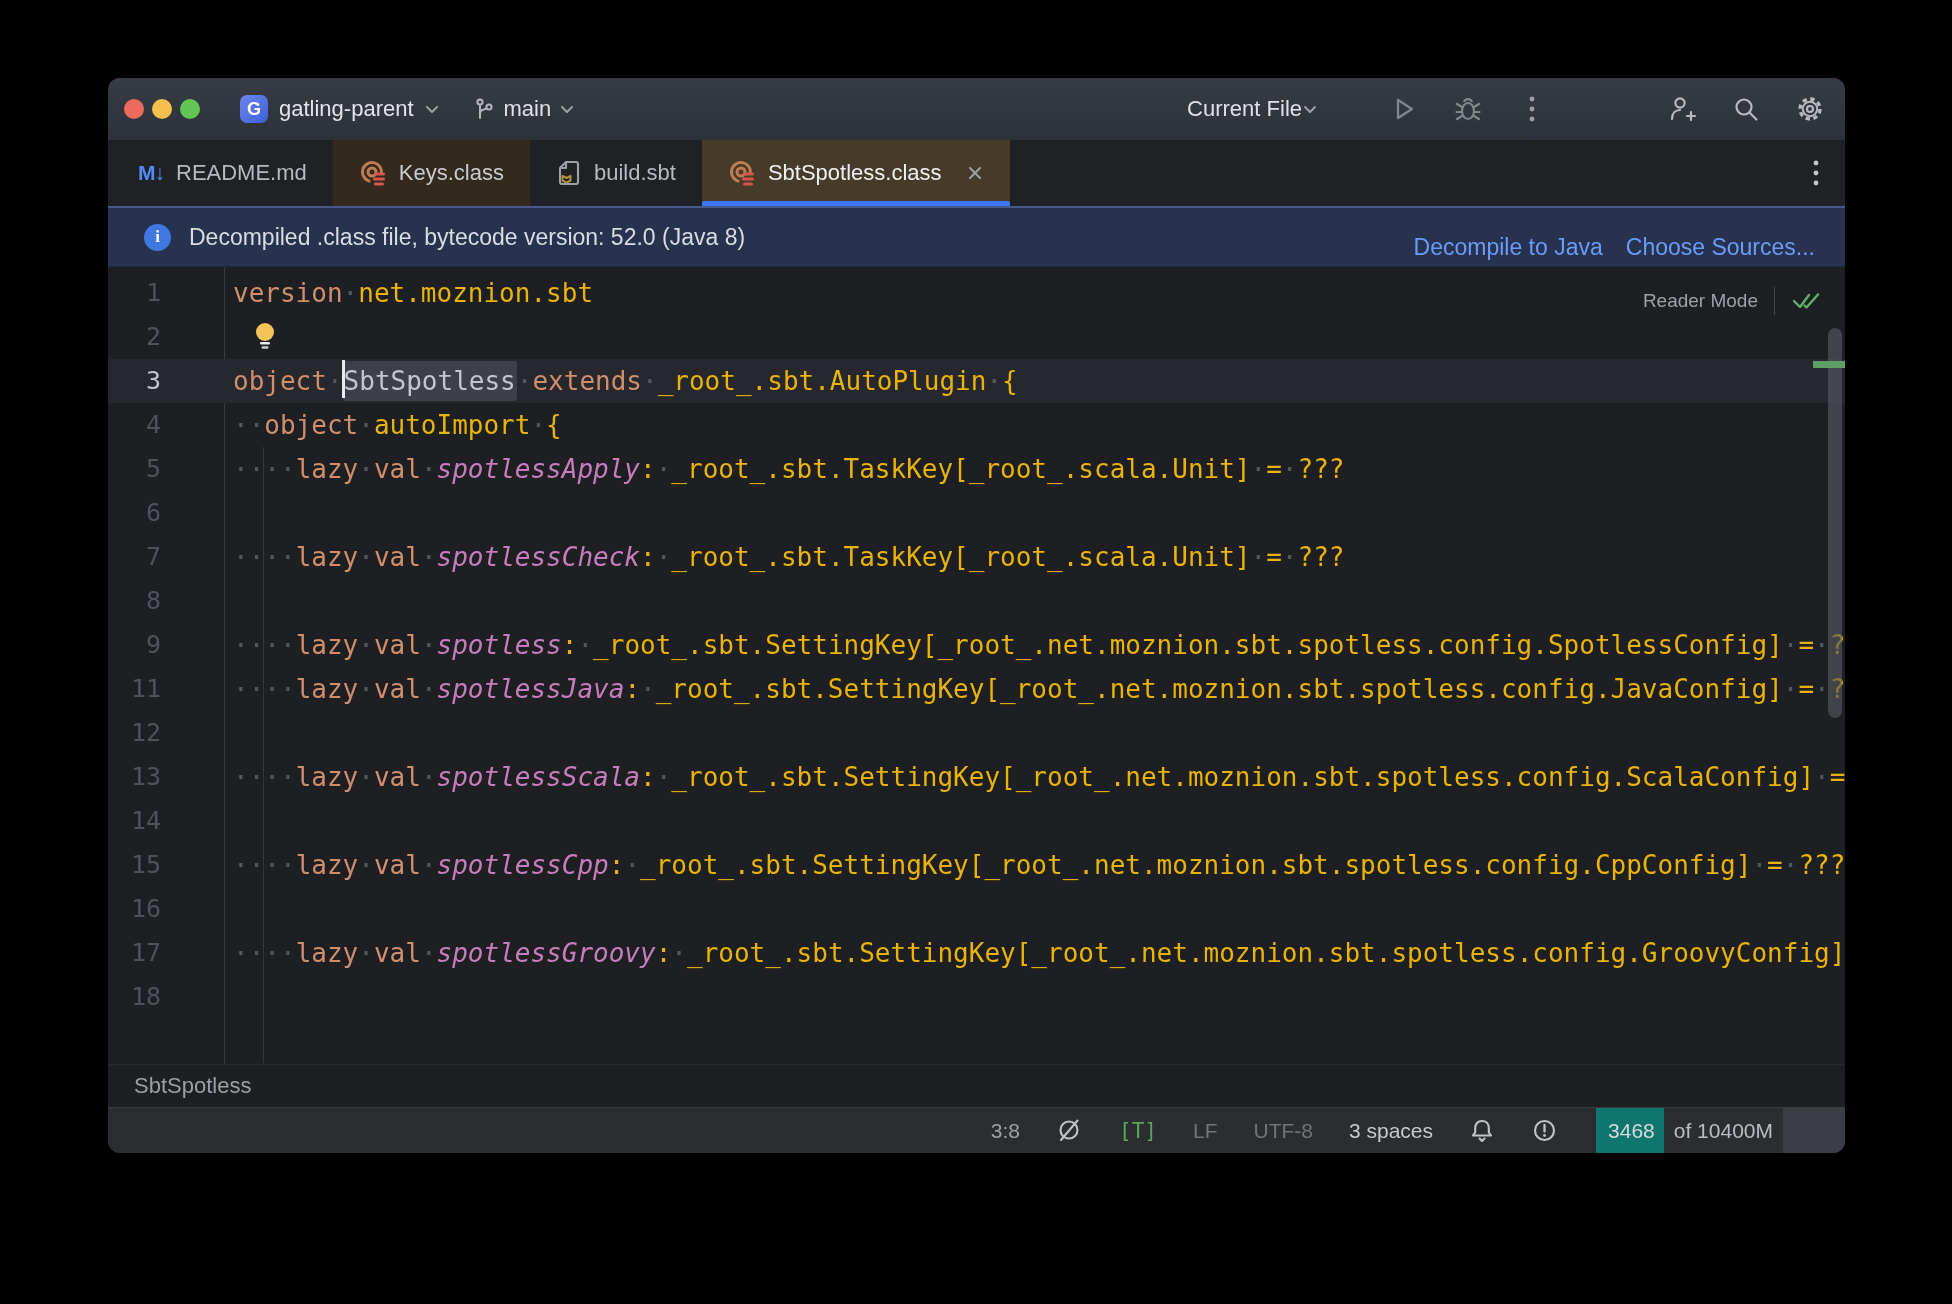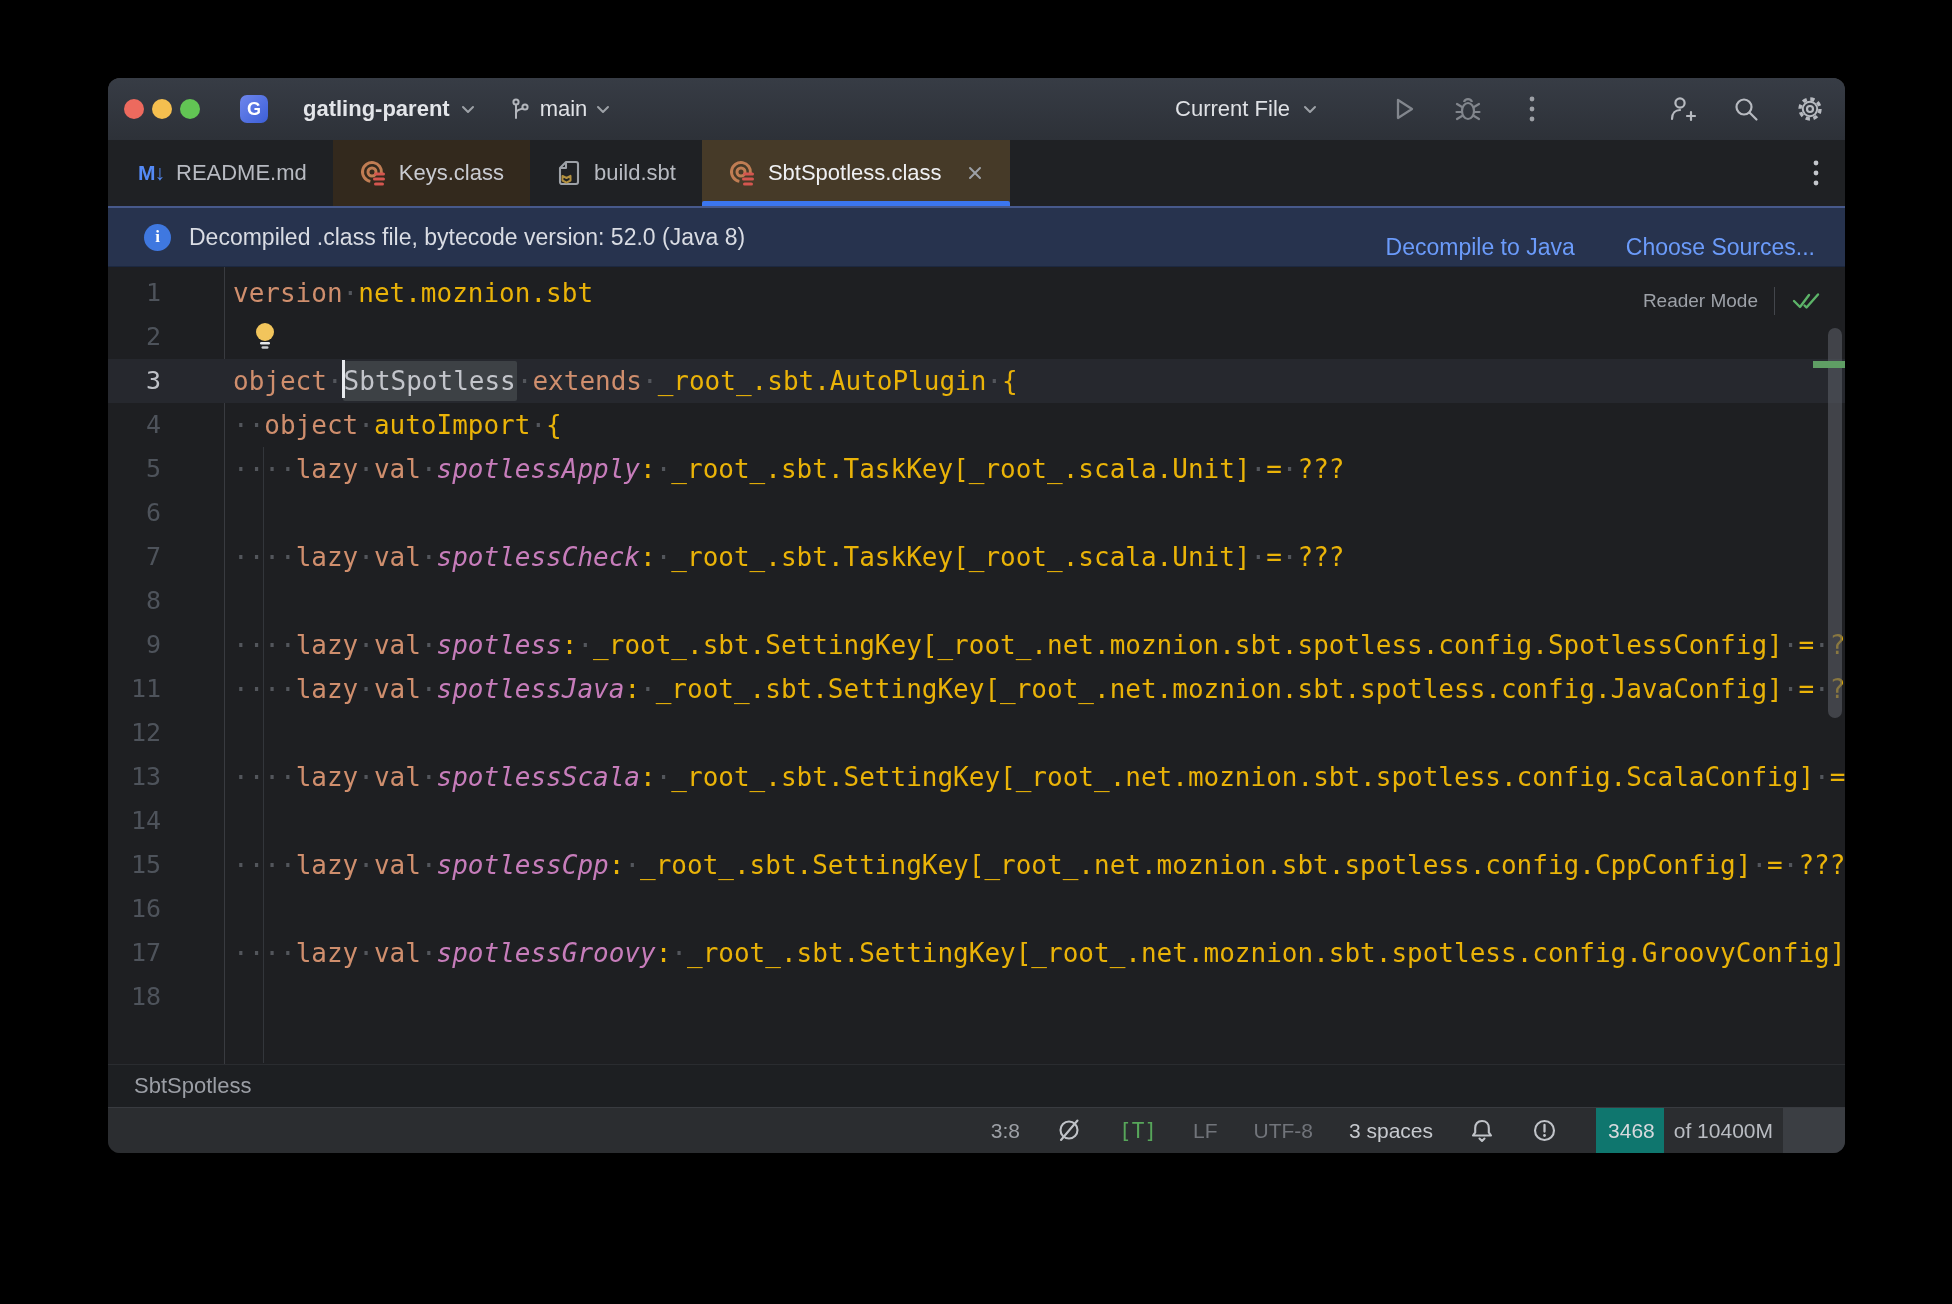--- a/index.html
+++ b/index.html
@@ -10,44 +10,44 @@
           box-shadow:inset 0 1px 0 rgba(255,255,255,.14), 0 0 0 1px rgba(0,0,0,.6);}
   
   .titlebar{height:62px;flex:0 0 62px;display:flex;align-items:center;
             background:linear-gradient(180deg,#373c45,#2d3138);padding:0 20px 0 16px;
             color:#dfe1e5;font-size:22px;}
   .traffic{display:flex;gap:8px;align-items:center;}
   .dot{width:20px;height:20px;border-radius:50%;}
   .proj{display:flex;align-items:center;gap:11px;margin-left:40px;}
   .appicon{width:28px;height:28px;border-radius:7px;background:linear-gradient(135deg,#6e86ec,#3c5fd8);
            color:#fff;font-weight:bold;font-size:18px;display:flex;align-items:center;justify-content:center;}
-  .proj-name{font-weight:700;color:#e3e5e9;margin-left:24px;}
+  .proj-name{font-weight:400;color:#e3e5e9;}
   .vcs{display:flex;align-items:center;gap:9px;margin-left:34px;color:#dfe1e5;}
   .tb-right{margin-left:auto;display:flex;align-items:center;gap:0;}
-  .runconf{display:flex;align-items:center;gap:13px;color:#dfe1e5;margin-right:38px;}
+  .runconf{display:flex;align-items:center;gap:1px;color:#dfe1e5;margin-right:38px;}
   .tb-ico{width:30px;height:30px;display:flex;align-items:center;justify-content:center;margin-left:34px;}
   .tb-ico:first-child{margin-left:0;}
   .tb-far{display:flex;align-items:center;margin-left:120px;}
   
   .tabbar{height:66px;flex:0 0 66px;display:flex;align-items:stretch;background:#1f2124;
           padding-left:4px;color:#b7bac1;font-size:22px;position:relative;}
   .tab{display:flex;align-items:center;gap:12px;padding:0 26px;position:relative;cursor:default;}
   .tab.tint{background:#33291d;color:#c9cbd1;}
   .tab.active{background:#463a28;color:#eff0f3;}
   .tab-underline{position:absolute;left:0;right:0;bottom:0;height:5px;background:#3b76f0;border-radius:2px 2px 0 0;}
   .tab-close{margin-left:12px;display:flex;align-items:center;}
   .tabbar-more{margin-left:auto;align-self:center;margin-right:26px;}
   .mdicon{color:#548af7;font-weight:bold;font-size:21px;letter-spacing:-1px;}
   
   .banner{height:58px;flex:0 0 58px;background:#27334e;border-top:2px solid #47598b;border-bottom:1px solid #1c2840;
           display:flex;align-items:center;color:#d9dce3;font-size:23px;}
   .banner-ico{margin-left:36px;margin-right:18px;width:27px;height:27px;border-radius:50%;background:#3f78e0;
               color:#fff;display:flex;align-items:center;justify-content:center;font-size:17px;font-weight:bold;
               font-family:"Liberation Serif",serif;}
-  .banner-actions{margin-left:auto;display:flex;gap:51px;padding-right:30px;color:#6b9bfa;margin-top:20px;}
+  .banner-actions{margin-left:auto;display:flex;gap:23px;padding-right:30px;color:#6b9bfa;margin-top:20px;}
   .banner-actions span{cursor:pointer;}
   
   .editor{position:relative;flex:1 1 auto;background:#1e1f22;overflow:hidden;
           font-family:"DejaVu Sans Mono",monospace;font-size:26px;line-height:44px;}
   .gutter-sep{position:absolute;left:116px;top:0;bottom:0;width:1px;background:#393b40;}
   .code-lines{position:absolute;left:0;right:0;top:4px;}
   .code-row{display:flex;height:44px;white-space:pre;}
   .code-row.current{background:#26282e;}
   .gutter-num{flex:0 0 116px;text-align:right;padding-right:63px;box-sizing:border-box;
               color:#4e535b;font-size:25px;}

